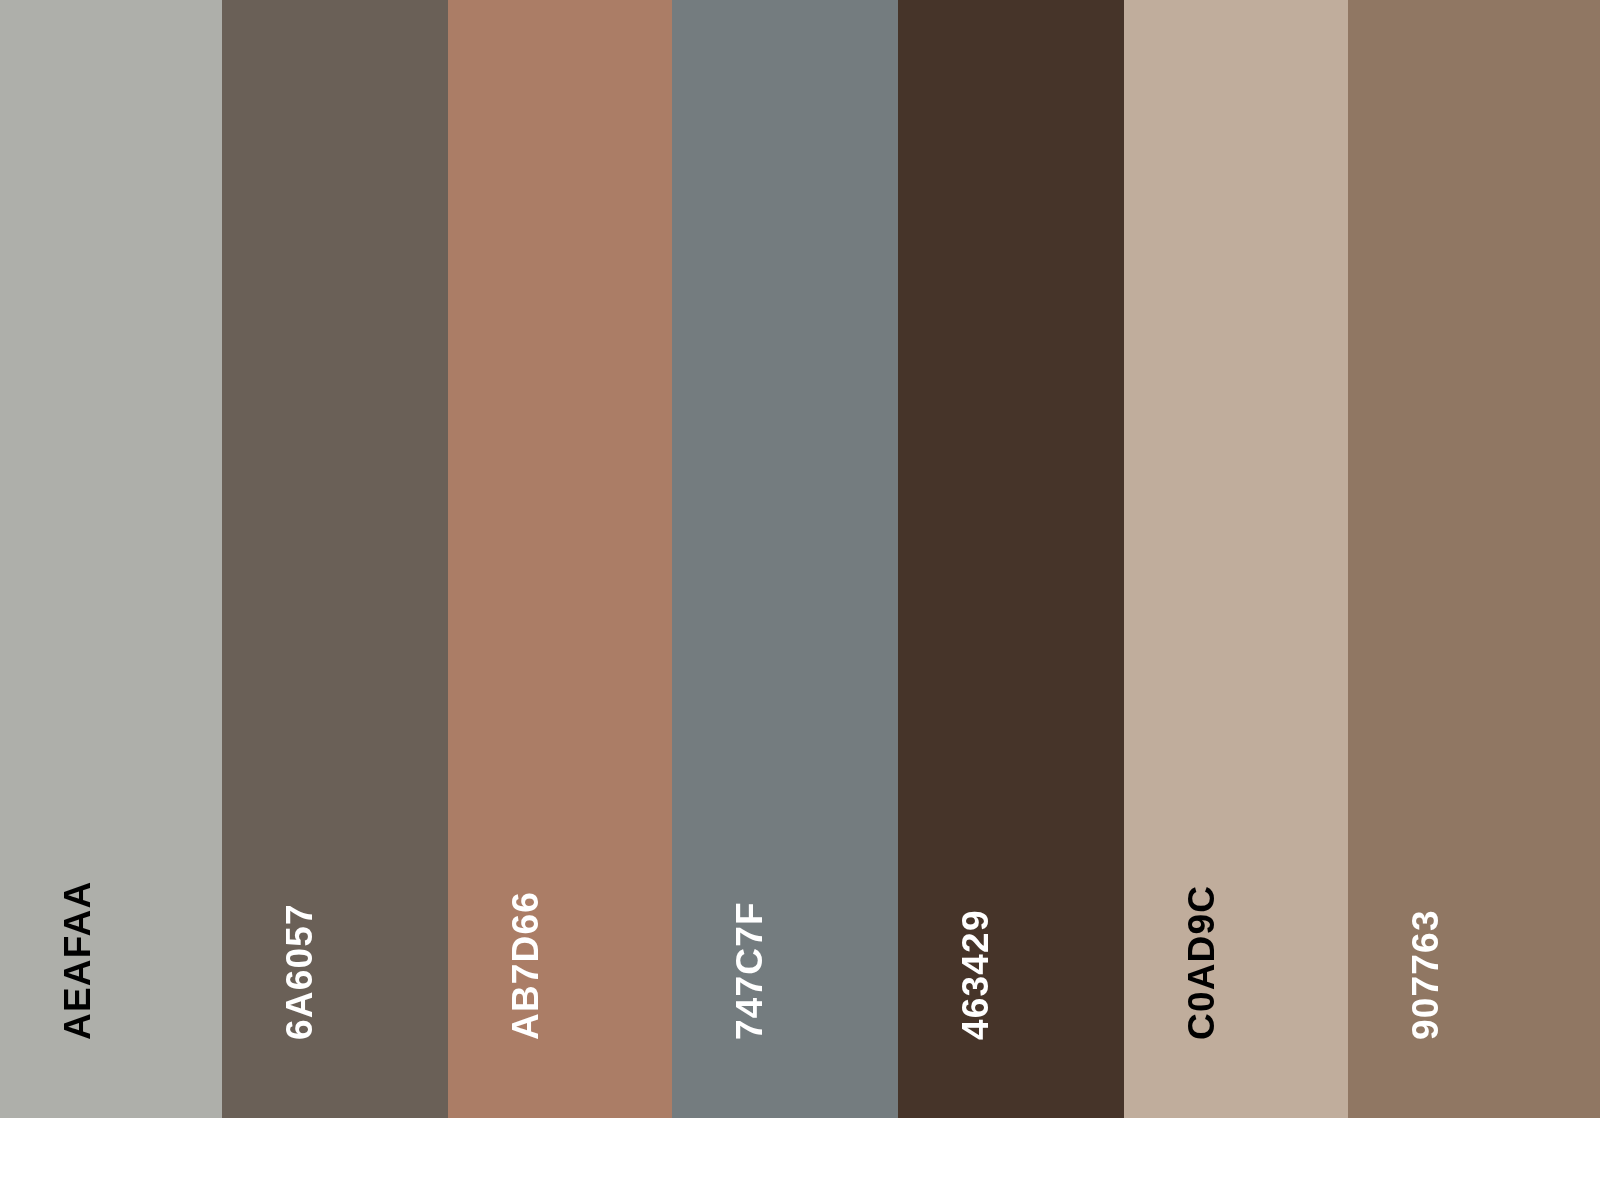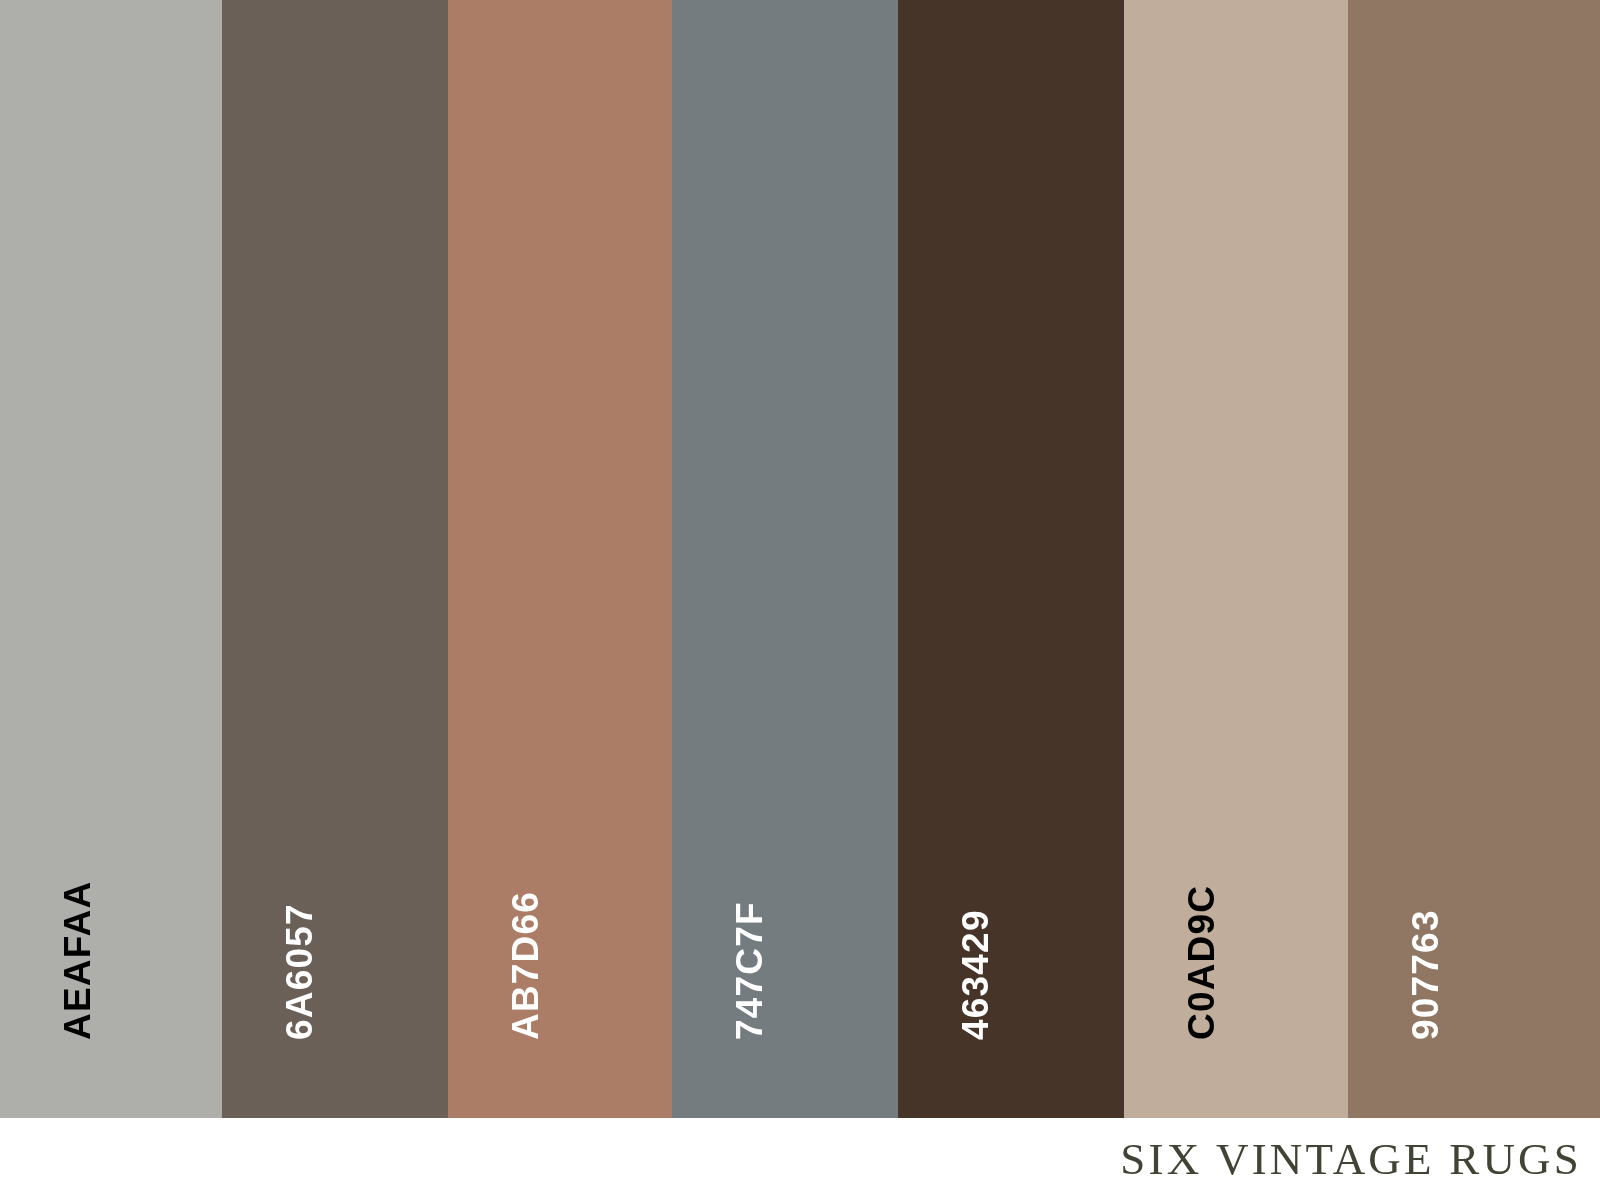--- a/index.html
+++ b/index.html
@@ -108,17 +108,14 @@
     <div class="swatch" style="background-color: rgb(192, 173, 156); width: 224px;">
       <span class="label-rot" style="color: rgb(0, 0, 0);">C0AD9C</span>
     </div>
 
     <div class="swatch" style="background-color: rgb(144, 119, 99); width: 252px;">
       <span class="label-rot" style="color: rgb(255, 255, 255);">907763</span>
     </div>
 
   </div>
 
-  <div id="footer-bar">
-    <div id="brand-wordmark" style="color: rgb(63, 68, 52);">SIX VINTAGE RUGS</div>
-  </div>
 
 </div>
 
 </body></html>

